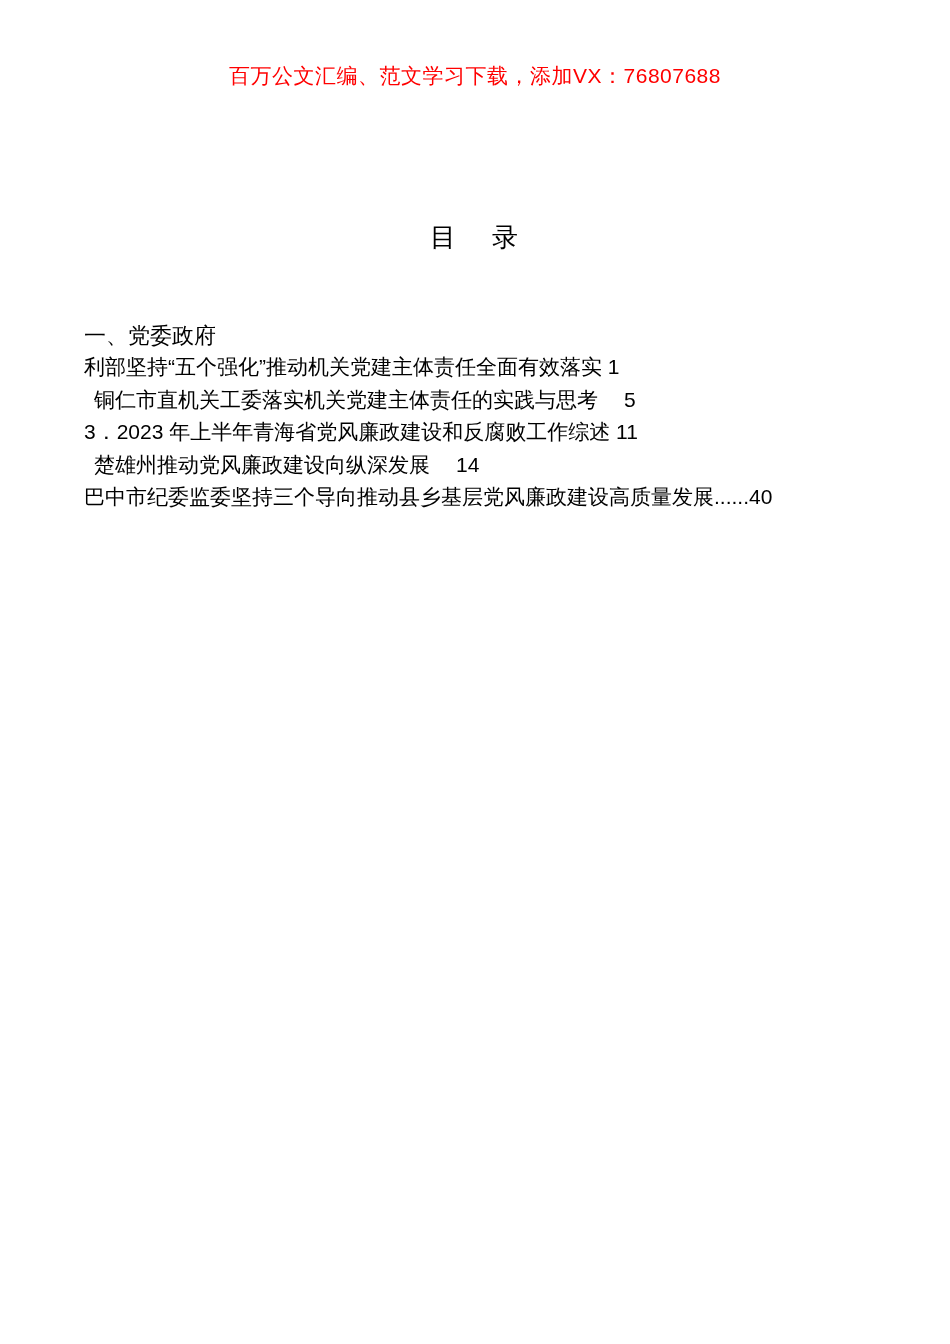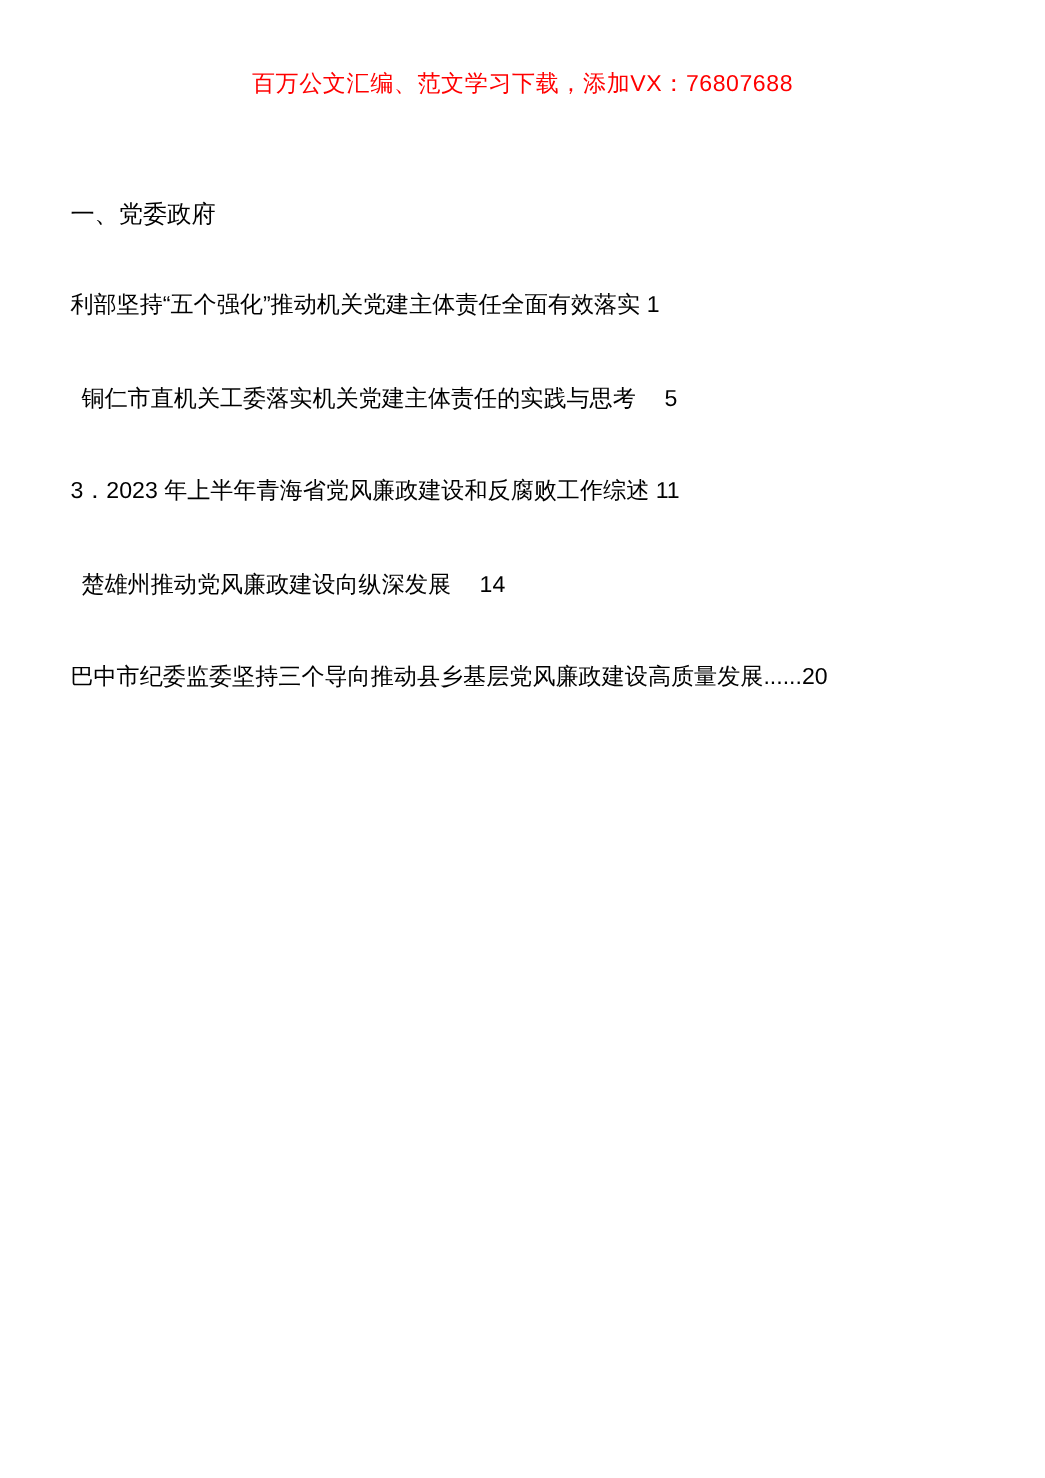--- a/index.html
+++ b/index.html
@@ -12,21 +12,21 @@
     height: 1344px;
     font-family: "Liberation Sans", sans-serif;
     color: #000000;
     position: relative;
     overflow: hidden;
   }
   .page {
     width: 950px;
     height: 1147px;
     box-sizing: border-box;
-    padding: 0 64px;
+    padding: 0 84px;
     position: relative;
   }
   .watermark {
     color: #ff0000;
     font-size: 21px;
     letter-spacing: 0.5px;
     text-align: center;
     padding-top: 62px;
     white-space: nowrap;
     font-family: "Liberation Sans", sans-serif;
@@ -37,31 +37,30 @@
     margin-top: 130px;
     letter-spacing: 2px;
     font-family: "Liberation Serif", serif;
   }
   .doc-title .gap {
     display: inline-block;
     width: 34px;
   }
   .section-heading {
     font-size: 22px;
-    margin-top: 90px;
+    margin-top: 66px;
     margin-left: 0px;
     font-family: "Liberation Sans", sans-serif;
   }
   .toc {
     margin-top: 0;
   }
   .toc-entry {
     font-size: 21px;
     line-height: 1.55;
-    margin-top: 52px;
     white-space: normal;
   }
   .toc-entry .txt {
     display: inline;
   }
   .toc-entry .pg {
     display: inline;
   }
   .indent-1 {
     padding-left: 0px;
@@ -74,20 +73,23 @@
     width: 26px;
   }
 </style>
 </head>
 <body>
 
 <div class="page">
 
   <div class="watermark">百万公文汇编、范文学习下载，添加VX：76807688</div>
 
+  <div class="doc-title">
+    <span>目</span><span class="gap"></span><span>录</span>
+  </div>
 
   <div class="section-heading">一、党委政府</div>
 
   <div class="toc">
 
     <div class="toc-entry indent-1">
       <span class="txt">利部坚持“五个强化”推动机关党建主体责任全面有效落实</span>
       <span class="pg">1</span>
     </div>
 
@@ -99,18 +101,18 @@
       <span class="txt">3．2023 年上半年青海省党风廉政建设和反腐败工作综述</span>
       <span class="pg">11</span>
     </div>
 
 
     <div class="toc-entry indent-2">
       <span class="txt">楚雄州推动党风廉政建设向纵深发展</span><span class="spacer-sm"></span><span class="pg">14</span>
     </div>
 
     <div class="toc-entry indent-1">
-      <span class="txt">巴中市纪委监委坚持三个导向推动县乡基层党风廉政建设高质量发展......</span><span class="pg">20</span>
+      <span class="txt">巴中市纪委监委坚持三个导向推动县乡基层党风廉政建设高质量发展......</span><span class="pg">40</span>
     </div>
 
 
   </div>
 </div>
 
 </body></html>

